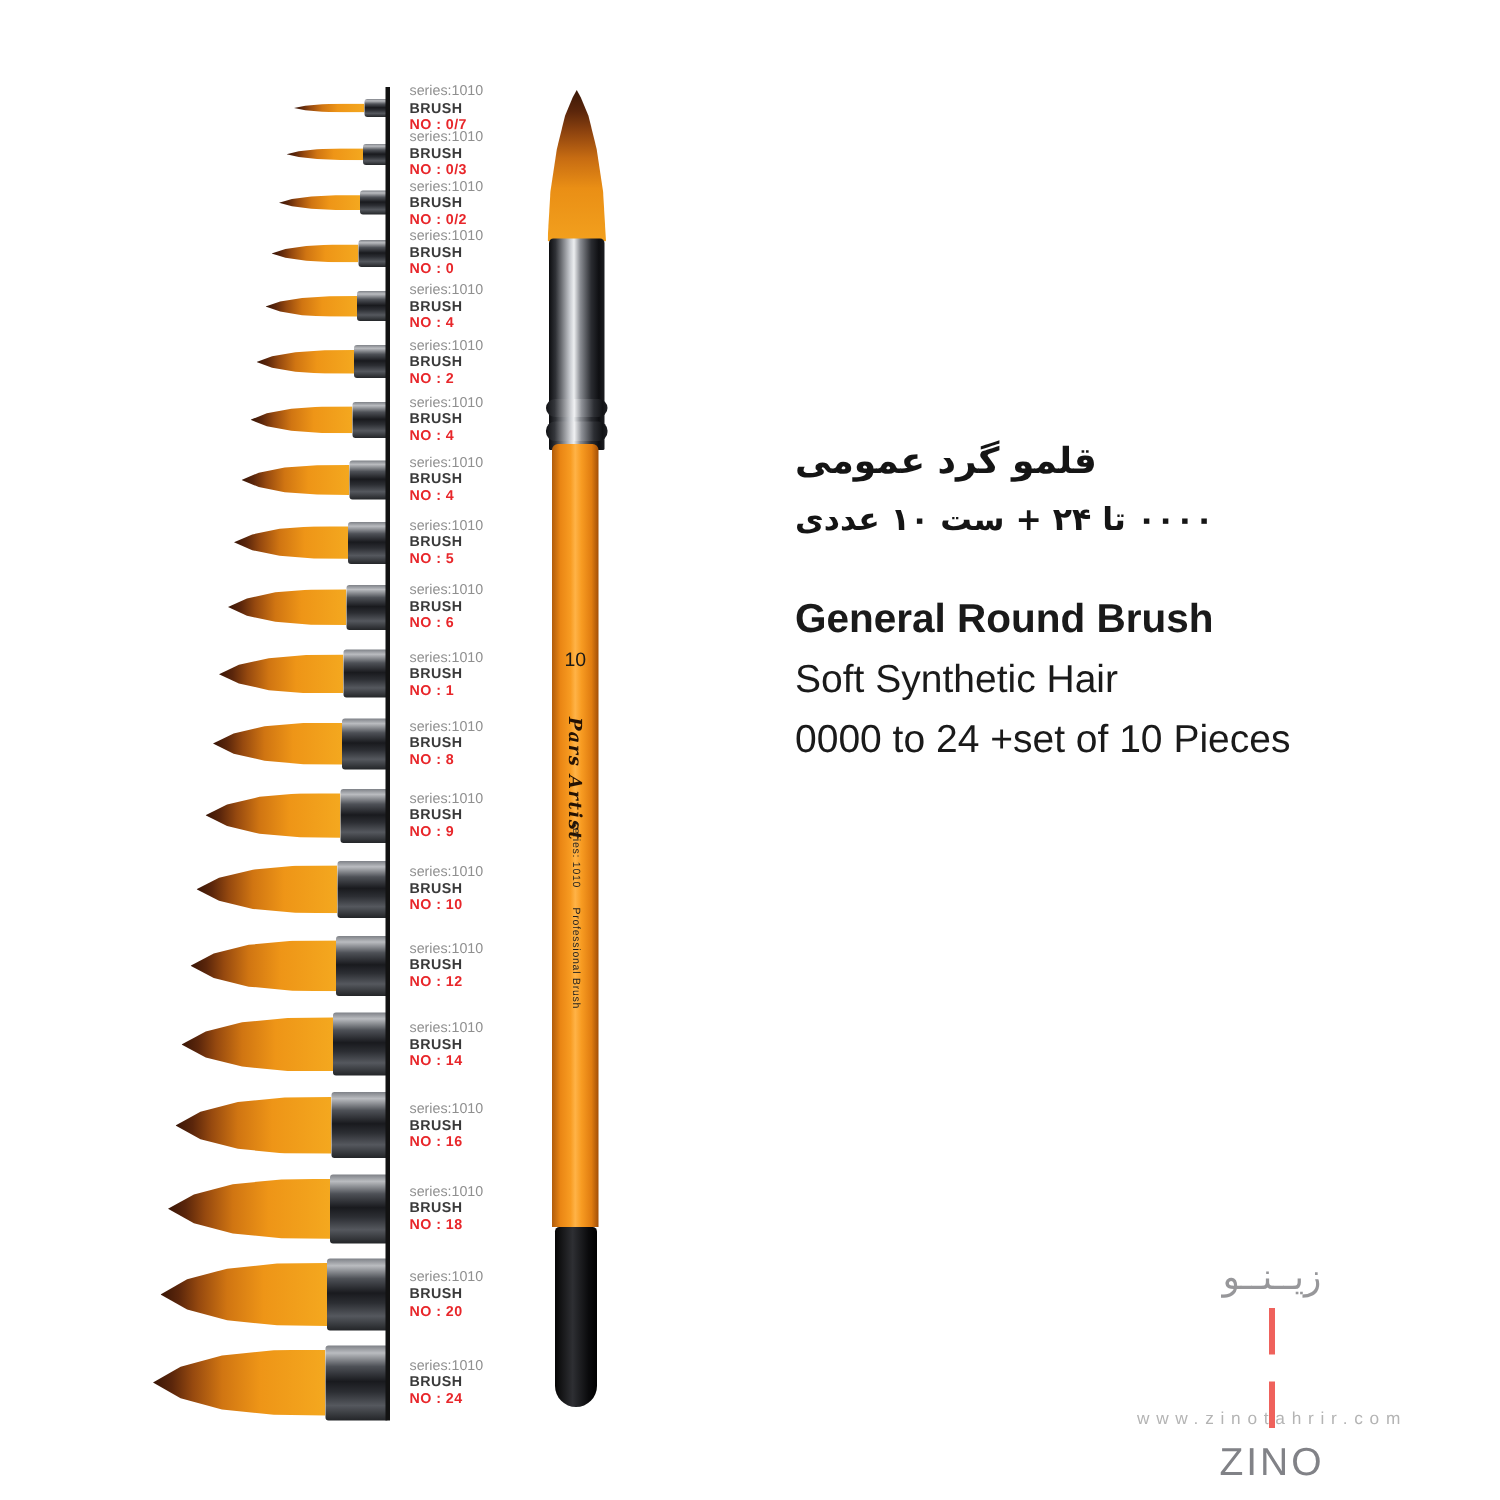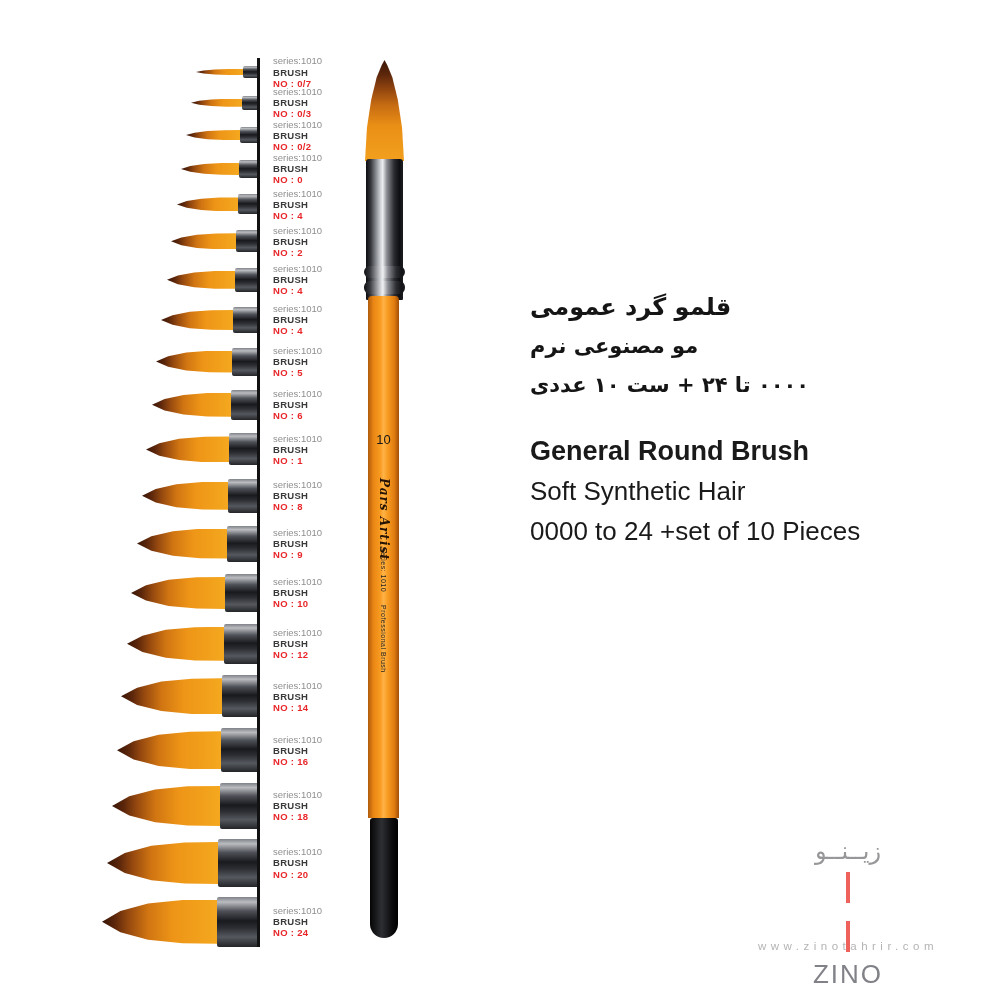--- a/index.html
+++ b/index.html
@@ -316,21 +316,20 @@
       <div class="hnd-series">
         <span>series: 1010</span>
         <span class="gap">Professional Brush</span>
       </div>
     </div>
     <div class="mb mb-tip"></div>
   </div>
 
   <div class="desc">
     <div class="fa fa-line fa-title" dir="rtl">قلمو گرد عمومی</div>
-    <div class="fa fa-line" dir="rtl">مو مصنوعی نرم</div>
     <div class="fa fa-line" dir="rtl">۰۰۰۰ تا ۲۴ + ست ۱۰ عددی</div>
     <div class="en-block">
       <div class="en-line en-title">General Round Brush</div>
       <div class="en-line">Soft Synthetic Hair</div>
       <div class="en-line">0000 to 24 +set of 10 Pieces</div>
     </div>
   </div>
 
   <div class="logo">
     <div class="logo-row">

